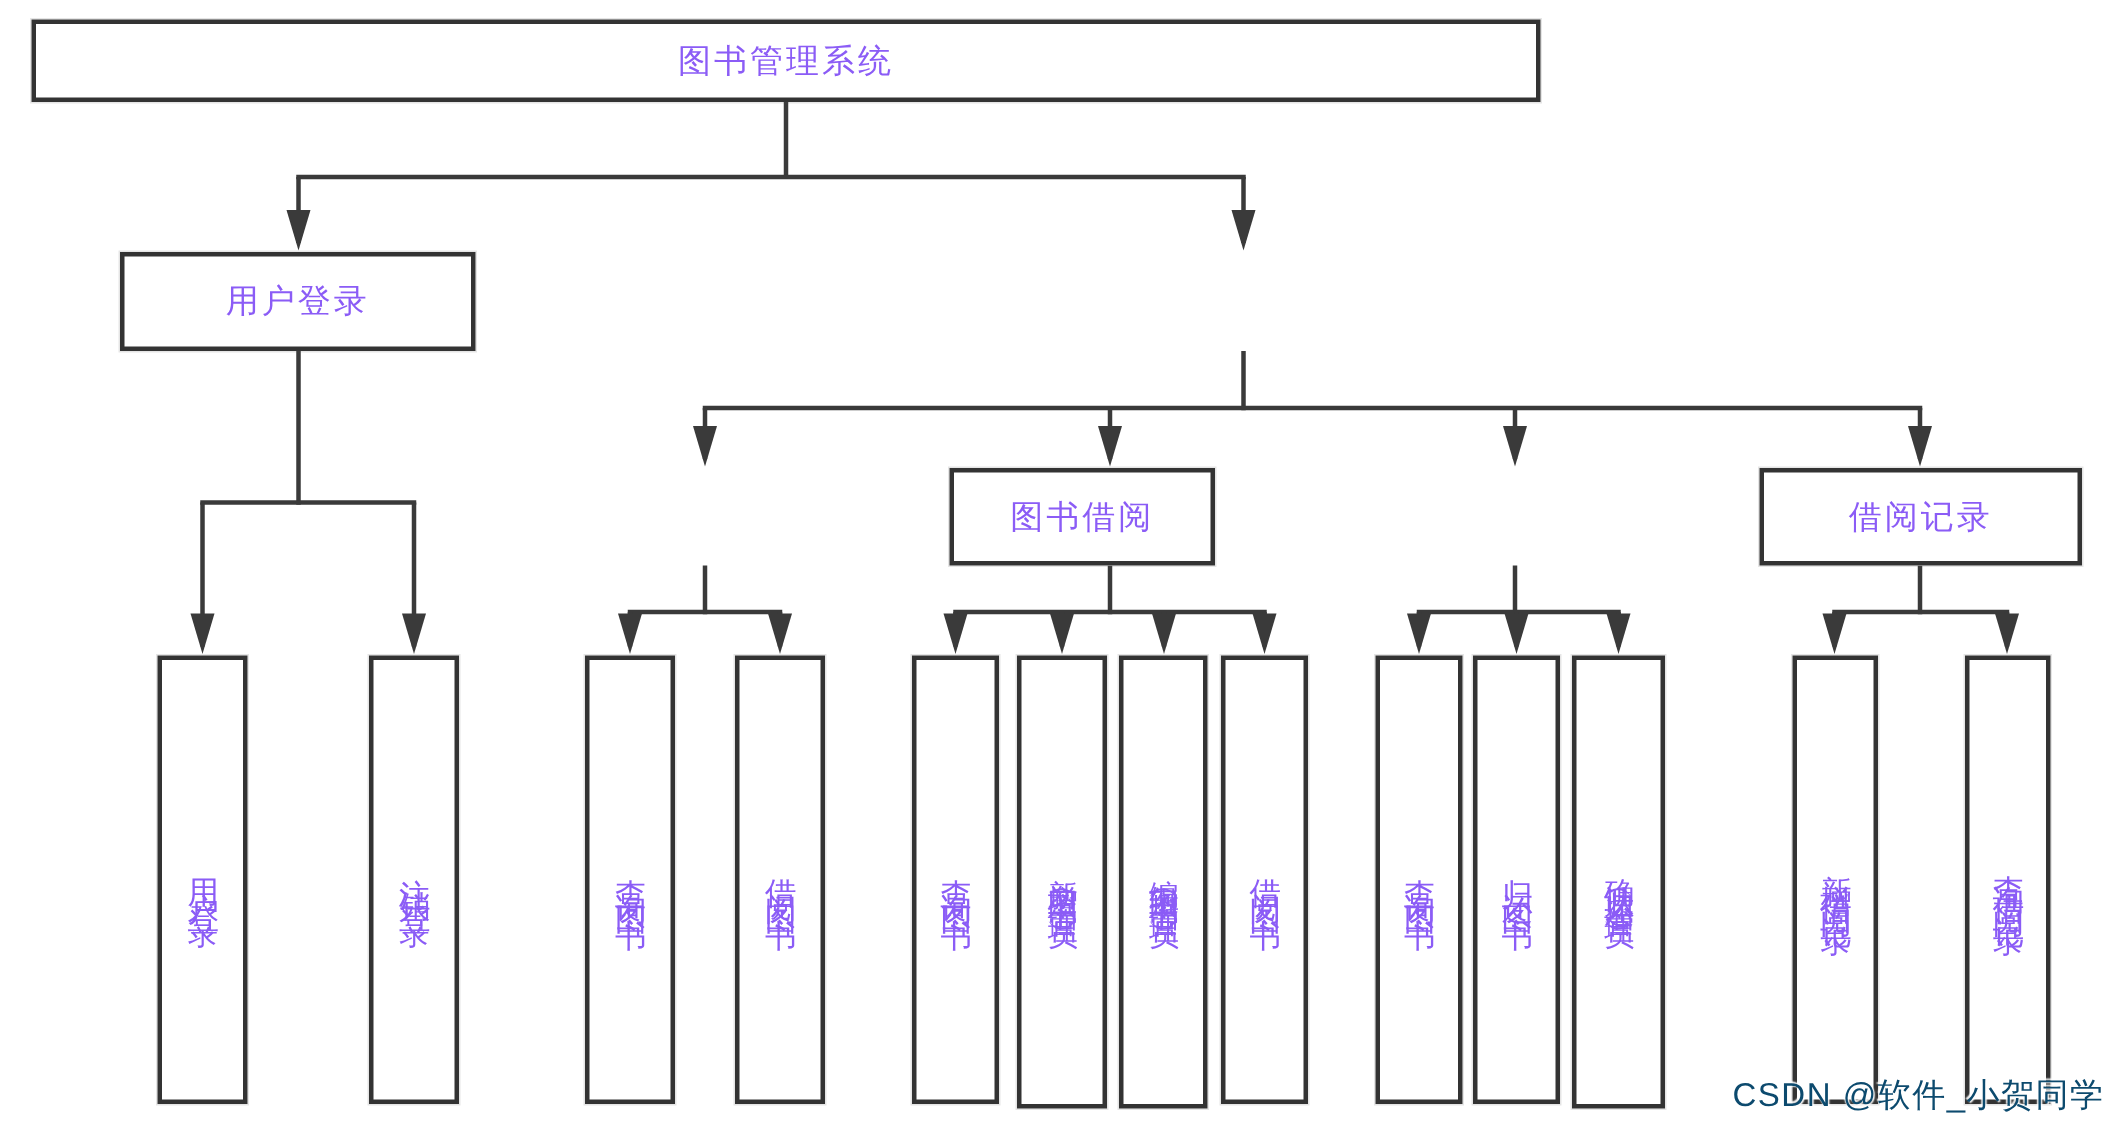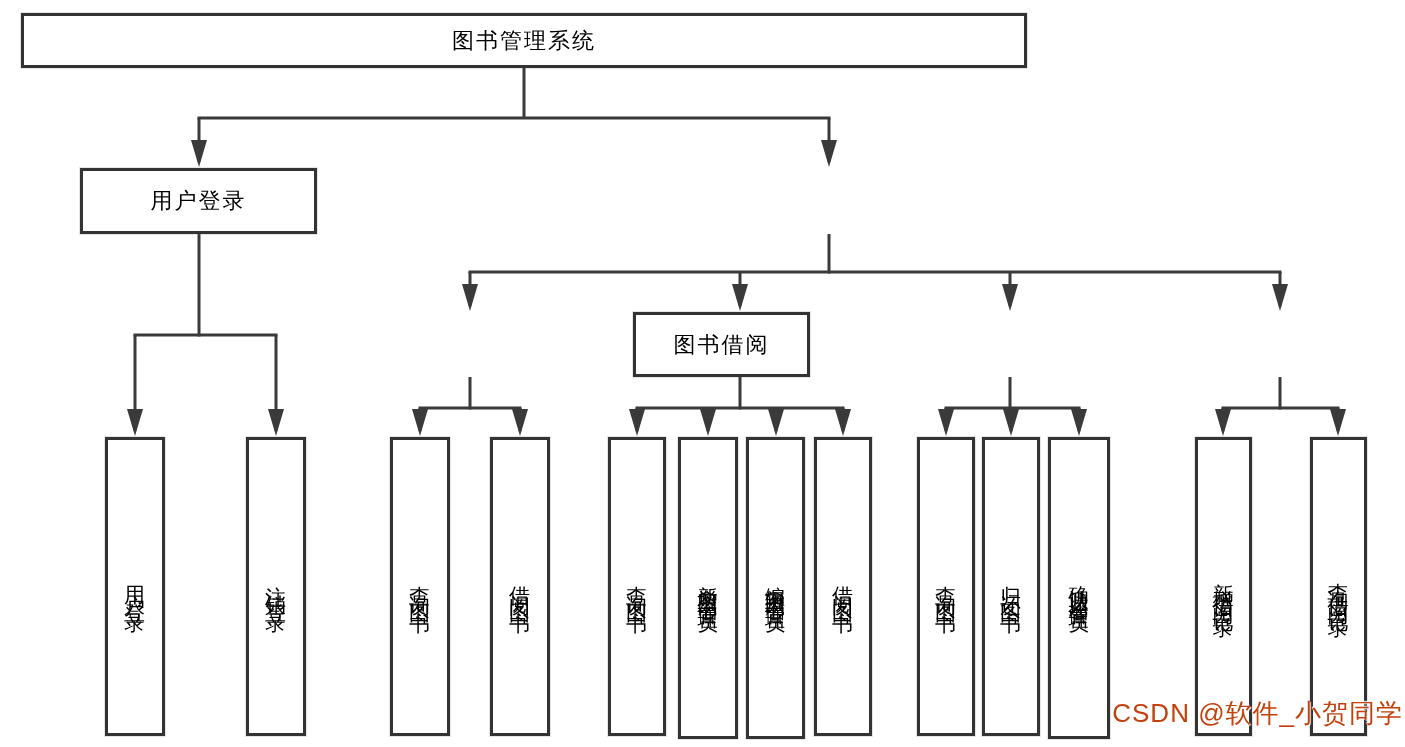--- a/index.html
+++ b/index.html
@@ -22,21 +22,21 @@
   }
   .node {
     position: absolute;
     box-sizing: border-box;
     background: #ffffff;
     border: 3px solid #333333;
     box-shadow: 0 0 0 1px rgba(80,80,80,0.15);
     display: flex;
     align-items: center;
     justify-content: center;
-    color: #000000;
+    color: #8b5cf6;
     z-index: 2;
   }
   .hbox { font-size: 22px; letter-spacing: 2px; }
   .hbox.root { font-size: 22px; }
   .vbox {
     width: 60px;
     top: 437px;
     height: 299px;
   }
   .vbox .vtext {
@@ -44,23 +44,23 @@
     text-orientation: mixed;
     font-size: 21px;
     letter-spacing: 9px;
     line-height: 1;
     white-space: nowrap;
   }
   .vbox .vtext.long { letter-spacing: 4px; font-size: 20px; }
   .watermark {
     position: absolute;
     right: 2px;
-    bottom: 16px;
-    font-size: 26px;
-    color: #c2410c;
+    bottom: 2px;
+    font-size: 22px;
+    color: #0c4a6e;
     text-shadow: 1px 1px 1px #ffffff, -1px -1px 1px #ffffff;
     z-index: 3;
     letter-spacing: 1px;
   }
 </style>
 </head>
 <body>
 
 <div class="canvas">
 
@@ -138,20 +138,23 @@
     <span>图书管理系统</span>
   </div>
 
   <div class="node hbox" style="left:80px; top:168px; width:237px; height:66px;">
     <span>用户登录</span>
   </div>
 
   <div class="node hbox" style="left:633px; top:312px; width:177px; height:65px;">
     <span>图书借阅</span>
   </div>
+  <div class="node hbox" style="left:1173px; top:312px; width:215px; height:65px;">
+    <span>借阅记录</span>
+  </div>
 
   <div class="node vbox" style="left:105px;">
     <span class="vtext">用户登录</span>
   </div>
   <div class="node vbox" style="left:246px;">
     <span class="vtext">注销登录</span>
   </div>
 
   <div class="node vbox" style="left:390px;">
     <span class="vtext">查询图书</span>

